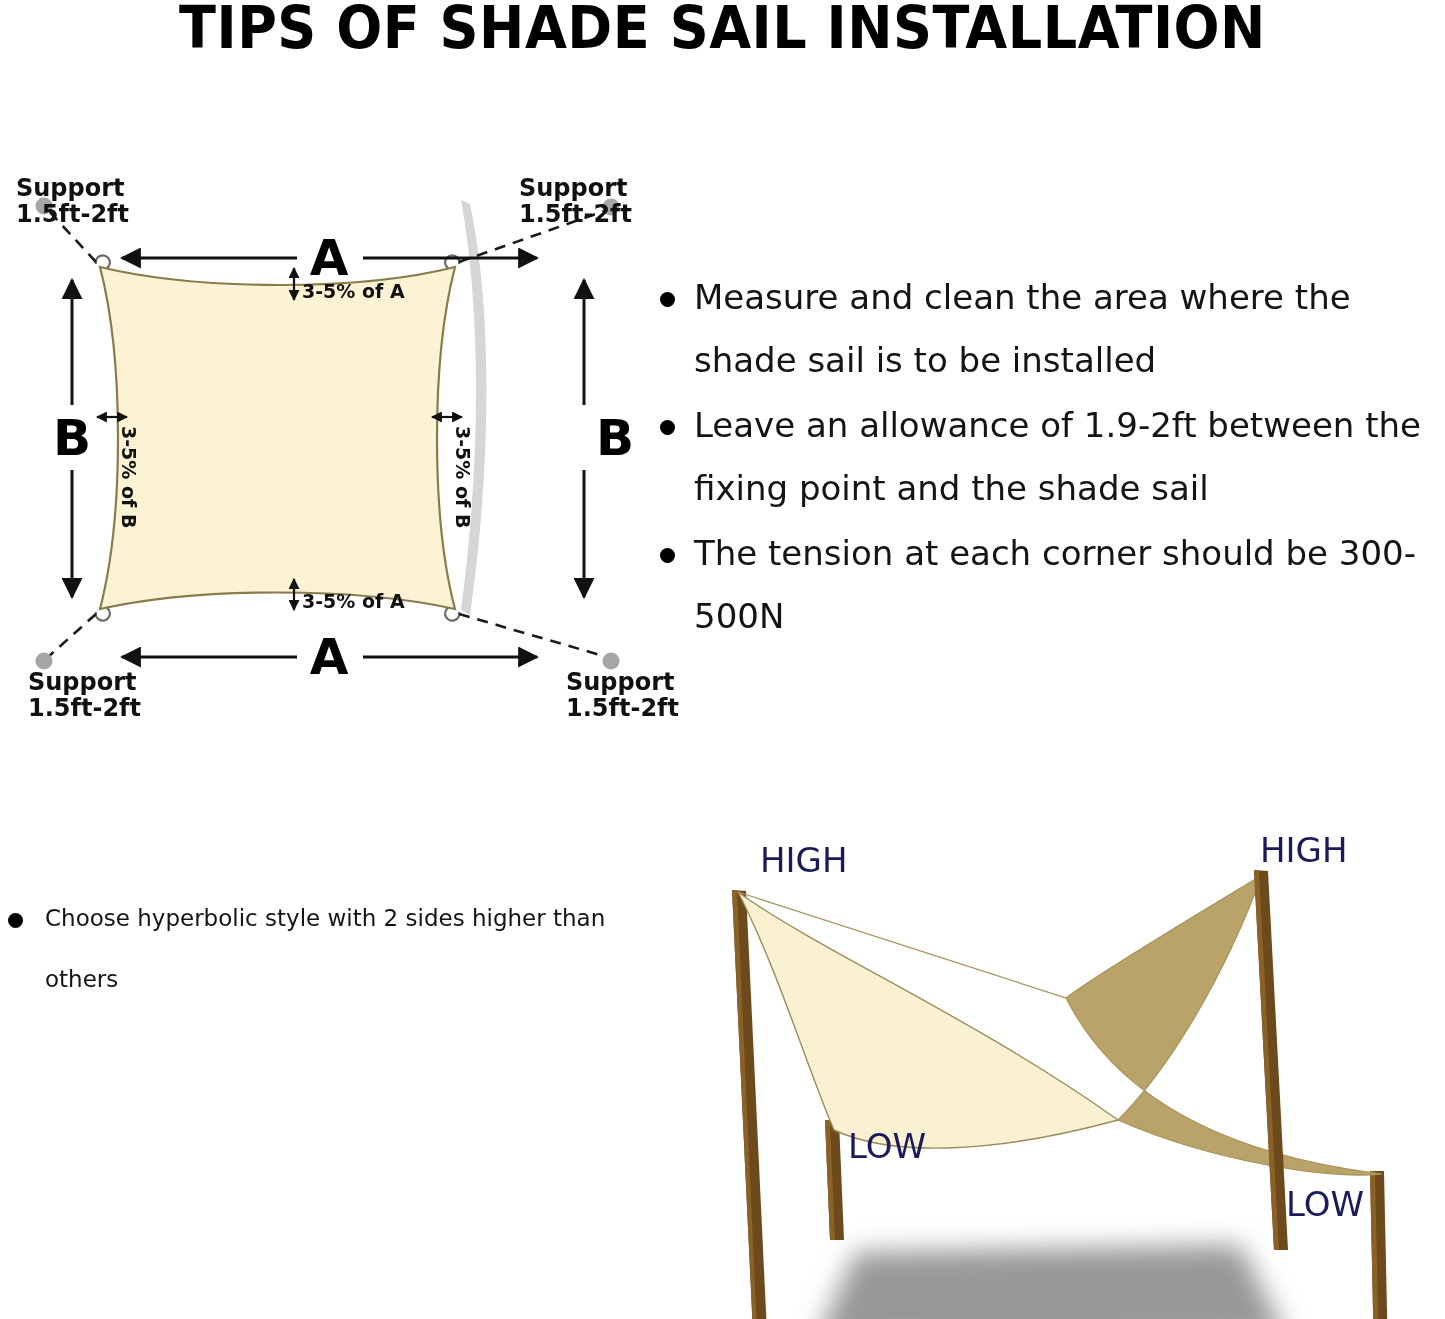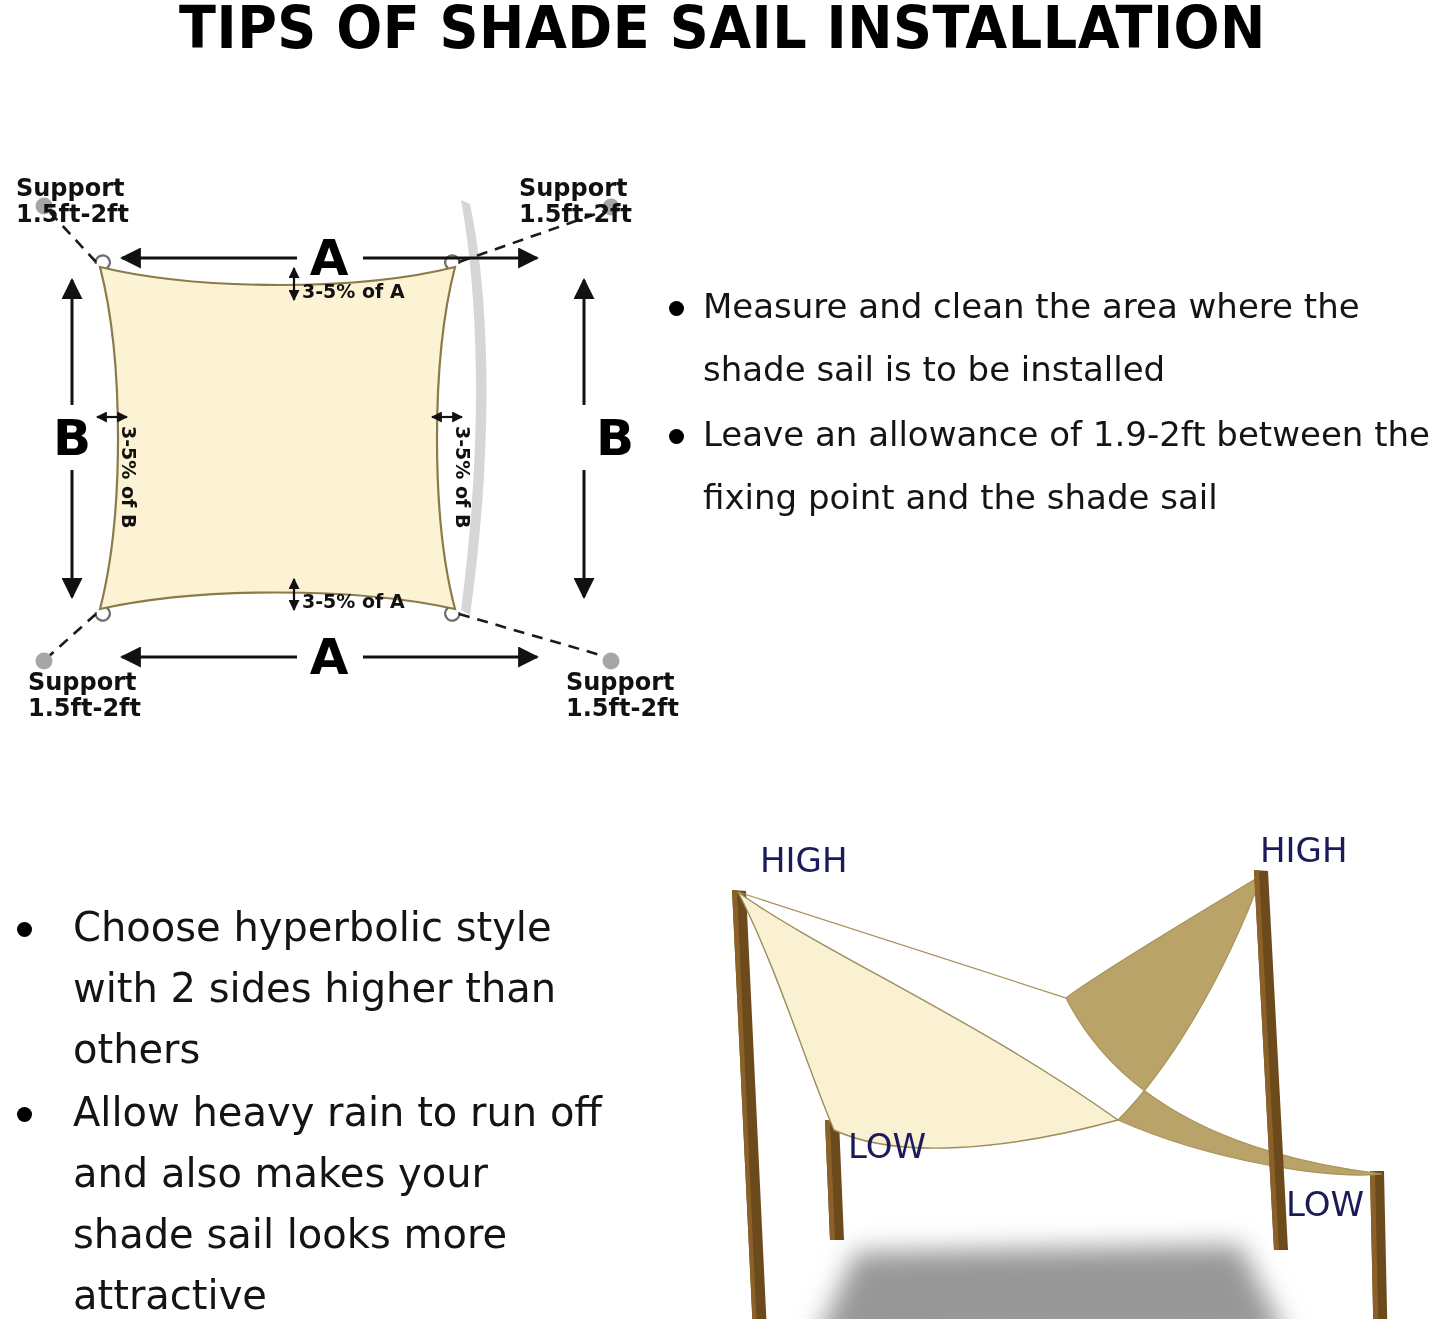--- a/index.html
+++ b/index.html
@@ -23,37 +23,37 @@
     white-space:nowrap;
   }
   
   .panel{position:absolute;}
   #rect-diagram{left:0;top:160;width:645px;height:580px;}
   #tips-right{left:648px;top:266px;width:797px;}
   #tips-bottom{left:0px;top:888px;width:625px;}
   #hyper-diagram{left:648px;top:820px;width:797px;height:539px;}
 
   
-  ul.tips{list-style:none;margin:9px;padding:0;}
+  ul.tips{list-style:none;margin:0;padding:0;}
   ul.tips li{
     position:relative;
     padding-left:46px;
     font-size:34px;
     line-height:63px;
     font-weight:400;
     color:#141414;
     margin:0 0 2px 0;
   }
   ul.tips li::before{
     content:"";
     position:absolute;left:12px;top:26px;
     width:15px;height:15px;border-radius:50%;
     background:#000;
   }
-  #tips-bottom ul.tips li{font-size:40px;line-height:61px;padding-left:64px;}
+  #tips-bottom ul.tips li{font-size:23px;line-height:61px;padding-left:45px;}
   #tips-bottom ul.tips li::before{top:25px;left:8px;}
 
   svg{display:block;overflow:visible;}
 </style>
 </head>
 <body>
 
 <div id="page-title">TIPS OF SHADE SAIL INSTALLATION</div>
 
 <div class="panel" id="rect-diagram" style="top:160px;">
@@ -169,27 +169,27 @@
       <text x="566" y="530" font-family="DejaVu Sans, Liberation Sans, sans-serif" font-size="24" font-weight="bold" fill="#111">Support</text>
       <text x="566" y="556" font-family="DejaVu Sans, Liberation Sans, sans-serif" font-size="24" font-weight="bold" fill="#111">1.5ft-2ft</text>
     </g>
   </svg>
 </div>
 
 <div class="panel" id="tips-right">
   <ul class="tips">
     <li>Measure and clean the area where the shade sail is to be installed</li>
     <li>Leave an allowance of 1.9-2ft between the fixing point and the shade sail</li>
+    <li>The tension at each corner should be 300-500N</li>
   </ul>
 </div>
 
 <div class="panel" id="tips-bottom">
   <ul class="tips">
     <li>Choose hyperbolic style with 2 sides higher than others</li>
-    <li>Allow heavy rain to run off and also makes your shade sail looks more attractive</li>
   </ul>
 </div>
 
 <div class="panel" id="hyper-diagram">
   <svg width="797" height="539" viewBox="0 0 797 539">
     <defs>
       <filter id="blurShadow" x="-30%" y="-60%" width="170%" height="260%">
         <feGaussianBlur in="SourceGraphic" stdDeviation="13"></feGaussianBlur>
       </filter>
     </defs>

